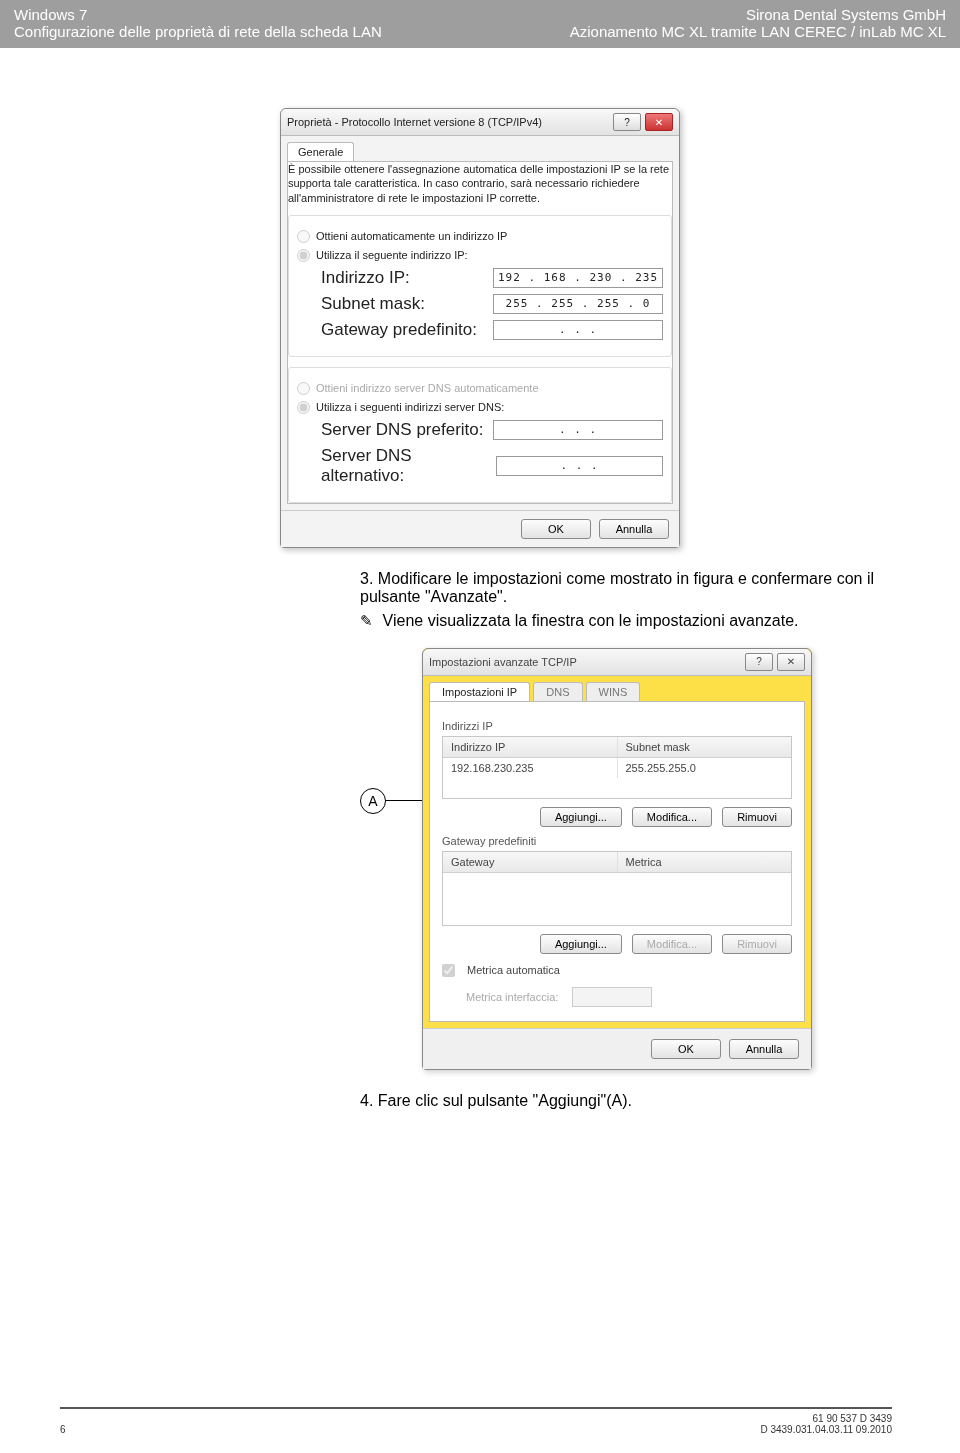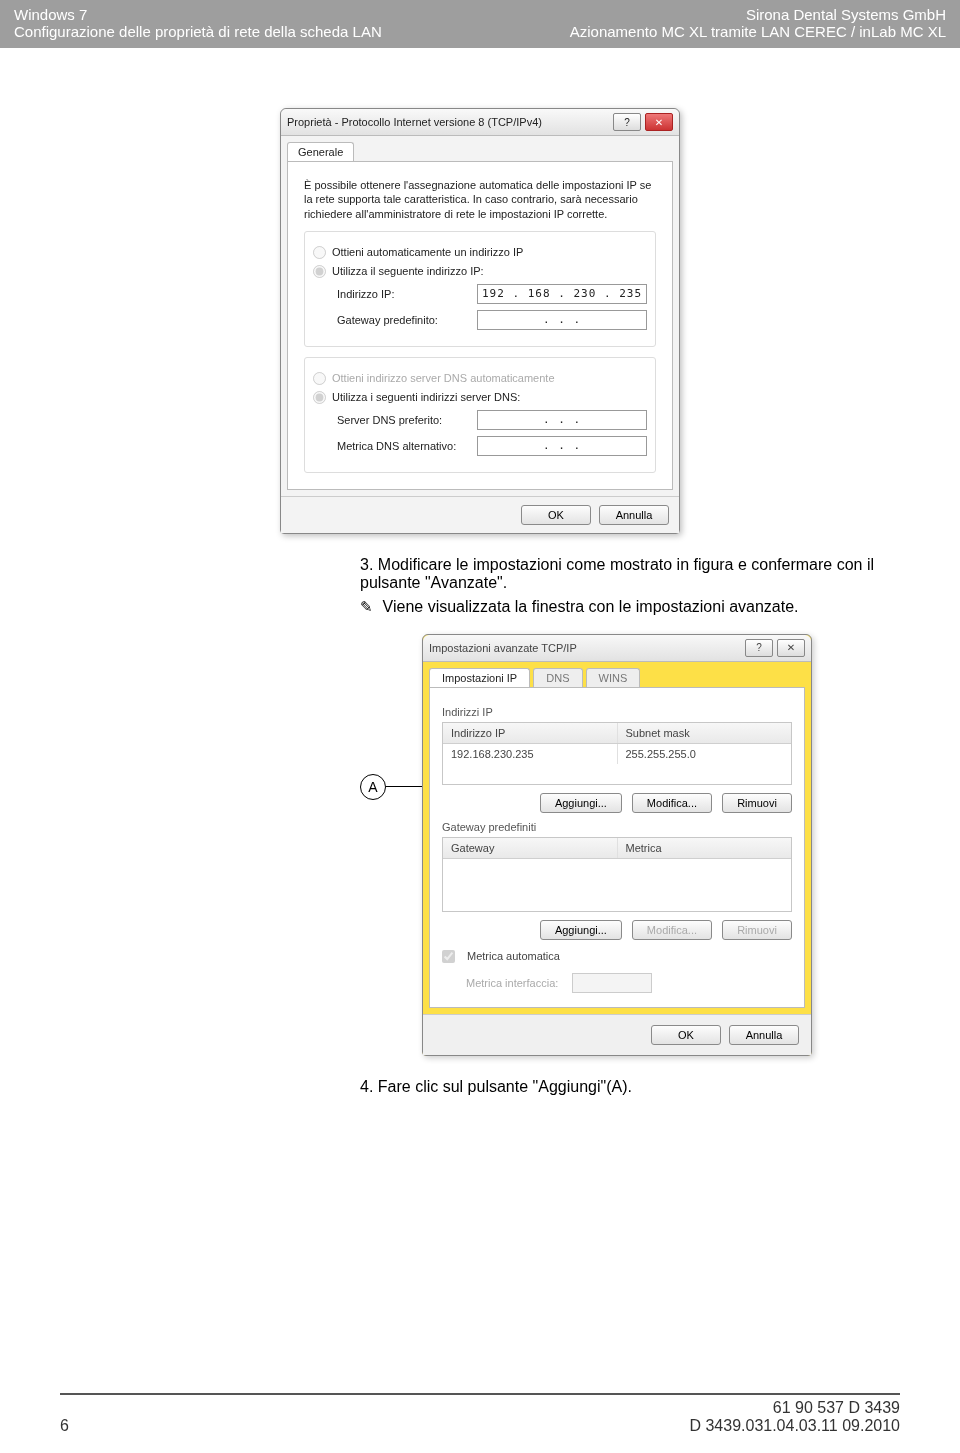--- a/index.html
+++ b/index.html
@@ -43,26 +43,26 @@
     border-bottom: 1px solid #bbb;
     display:flex; align-items:center; justify-content:space-between;
     padding: 4px 6px;
     border-radius: 6px 6px 0 0;
   }
   .dlg1 .titlebar .btns { display:flex; gap:4px; }
   .tbtn { width:28px; height:18px; border:1px solid #888; border-radius:2px; display:flex; align-items:center; justify-content:center; background:linear-gradient(#fff,#ddd); font-size:10px; }
   .tbtn.close { background: linear-gradient(#e77,#c33); color:#fff; border-color:#a22; }
   .dlg1 .tabbar { padding: 6px 6px 0; background:#f3f3f3; }
   .tab { display:inline-block; background:#fff; border:1px solid #bbb; border-bottom:none; border-radius:3px 3px 0 0; padding:3px 10px; font-size:11px; }
-  .dlg1 .panel { background:#fff; border:1px solid #bbb; margin:0 6px 6px; padding:16px; }
+  .dlg1 .panel { background:#fff; border:1px solid #bbb; margin:0 6px 6px; padding:0; }
   .intro { font-size:11px; line-height:1.3; margin-bottom:10px; }
   .radio-row, .field-row { display:flex; align-items:center; margin:6px 0; }
   .radio-row input { margin-right:6px; }
   .field-row { padding-left:24px; justify-content:space-between; }
-  .field-row label { font-size:11px; }
+  .field-row label { font-size:17px; }
   .ipbox { width:170px; height:20px; border:1px solid #999; background:#fff; font-family: monospace; font-size:11px; text-align:center; display:flex; align-items:center; justify-content:center; letter-spacing:1px; }
   .adv-row { text-align:right; margin-top:14px; }
   .winbtn { border:1px solid #8a8a8a; border-radius:3px; background:linear-gradient(#fdfdfd,#e3e3e3); padding:3px 14px; font-size:11px; min-width:70px; }
   .dlg1 .okcancel { display:flex; justify-content:flex-end; gap:8px; padding:8px 10px; background:#f3f3f3; border-top:1px solid #ccc; }
   
   .dlg2-outer { display:flex; align-items:flex-start; margin-left:300px; margin-top:18px; }
   .callout { display:flex; align-items:center; margin-top:140px; }
   .callout .circle { width:26px; height:26px; border:1px solid #000; border-radius:50%; display:flex; align-items:center; justify-content:center; font-size:14px; }
   .callout .line { width:36px; height:1px; background:#000; }
   .dlg2 {
@@ -90,23 +90,23 @@
   .winbtn.dis { color:#aaa; }
   .metric-row { display:flex; align-items:center; gap:8px; margin-top:10px; }
   .metric-row input[type=checkbox]{ margin-right:4px; }
   .metric-row .mlabel { color:#aaa; margin-left:24px; }
   .metric-row .mbox { width:80px; height:20px; border:1px solid #ccc; background:#f4f4f4; margin-left:6px; }
   .dlg2 .okcancel { display:flex; justify-content:flex-end; gap:8px; padding:10px 12px; background:#f0f0f0; border-top:1px solid #ccc; }
   
   .pg-footer {
     position:absolute;
     bottom:18px;
-    left:0; right:0;
+    left:0; right:8px;
     padding: 0 60px;
-    font-size:16px;
+    font-size:10px;
     color:#333;
   }
   .pg-footer .line { height:2px; background:#555; margin-bottom:4px; }
   .pg-footer .fr { display:flex; justify-content:space-between; }
 </style>
 </head>
 <body>
 
 <div class="page-hdr">
   <div class="row">
@@ -147,40 +147,44 @@
           </div>
           <div class="radio-row">
             <input type="radio" checked="" disabled="" style="">
             <label>Utilizza il seguente indirizzo IP:</label>
           </div>
           <div class="field-row">
             <label>Indirizzo IP:</label>
             <div class="ipbox">192 . 168 . 230 . 235</div>
           </div>
           <div class="field-row">
+            <label>Subnet mask:</label>
+            <div class="ipbox">255 . 255 . 255 .   0</div>
+          </div>
+          <div class="field-row">
             <label>Gateway predefinito:</label>
             <div class="ipbox">.       .       .</div>
           </div>
         </div>
 
         <div style="border:1px solid #ddd; border-radius:3px; padding:8px 8px 10px;">
           <div class="radio-row">
             <input type="radio" disabled="" style="">
             <label style="color:#aaa">Ottieni indirizzo server DNS automaticamente</label>
           </div>
           <div class="radio-row">
             <input type="radio" checked="" disabled="" style="">
             <label>Utilizza i seguenti indirizzi server DNS:</label>
           </div>
           <div class="field-row">
             <label>Server DNS preferito:</label>
             <div class="ipbox">.       .       .</div>
           </div>
           <div class="field-row">
-            <label>Metrica DNS alternativo:</label>
+            <label>Server DNS alternativo:</label>
             <div class="ipbox">.       .       .</div>
           </div>
         </div>
 
       </div>
       <div class="okcancel">
         <button class="winbtn">OK</button>
         <button class="winbtn">Annulla</button>
       </div>
     </div>

